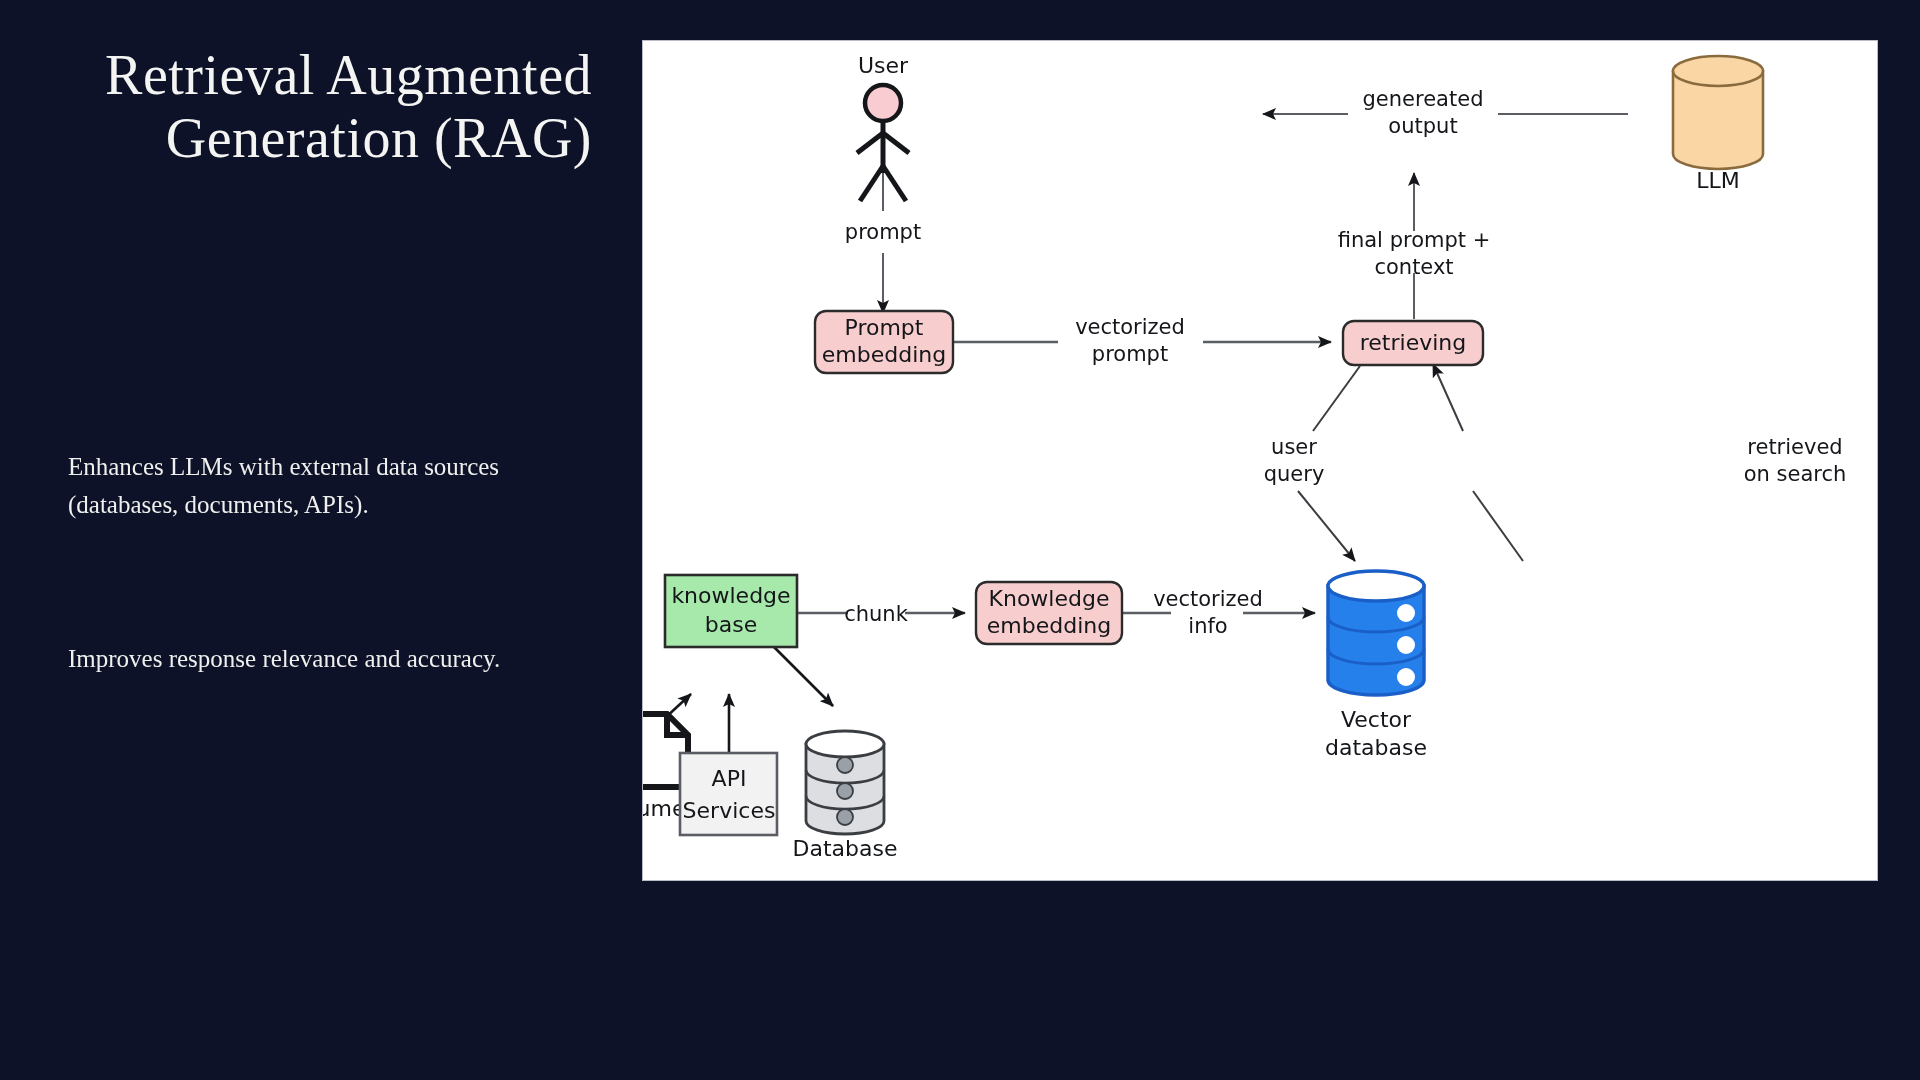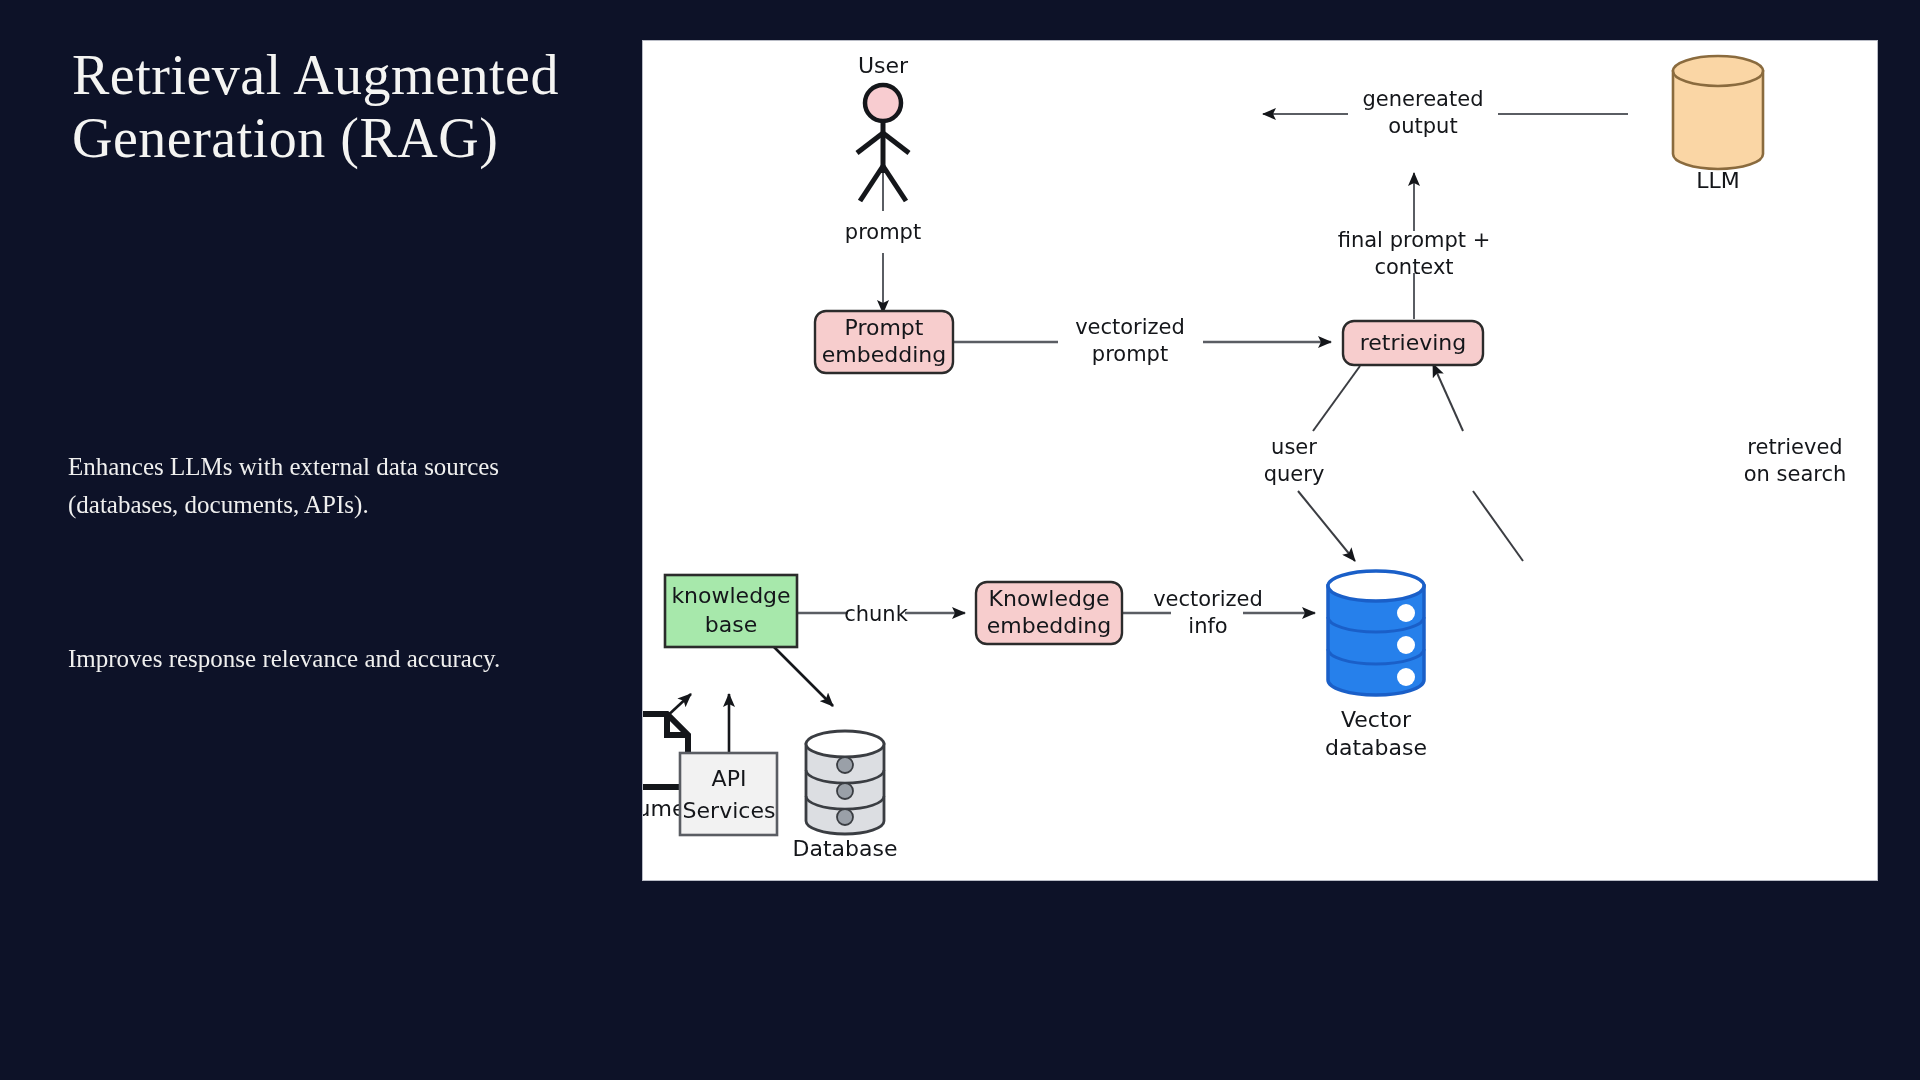--- a/index.html
+++ b/index.html
@@ -12,21 +12,21 @@
   .slide{position:relative;width:1920px;height:1080px;}
 
   
   .left-col{
     position:absolute;left:0;top:0;width:640px;height:1080px;
   }
   .slide-title{
     position:absolute;left:72px;top:44px;width:520px;
     font-family:"Liberation Serif", serif;
     font-size:56px;line-height:1.12;
-    color:#f4f4f2;letter-spacing:.5px;
+    color:#f4f4f2;letter-spacing:.5px;text-align:right;
   }
   .body-block{
     position:absolute;left:68px;width:520px;
     font-family:"Liberation Serif", serif;
     font-size:25px;line-height:1.52;
     color:#efefee;
   }
   .body-1{top:448px;width:480px;}
   .body-2{top:640px;width:545px;}
 

